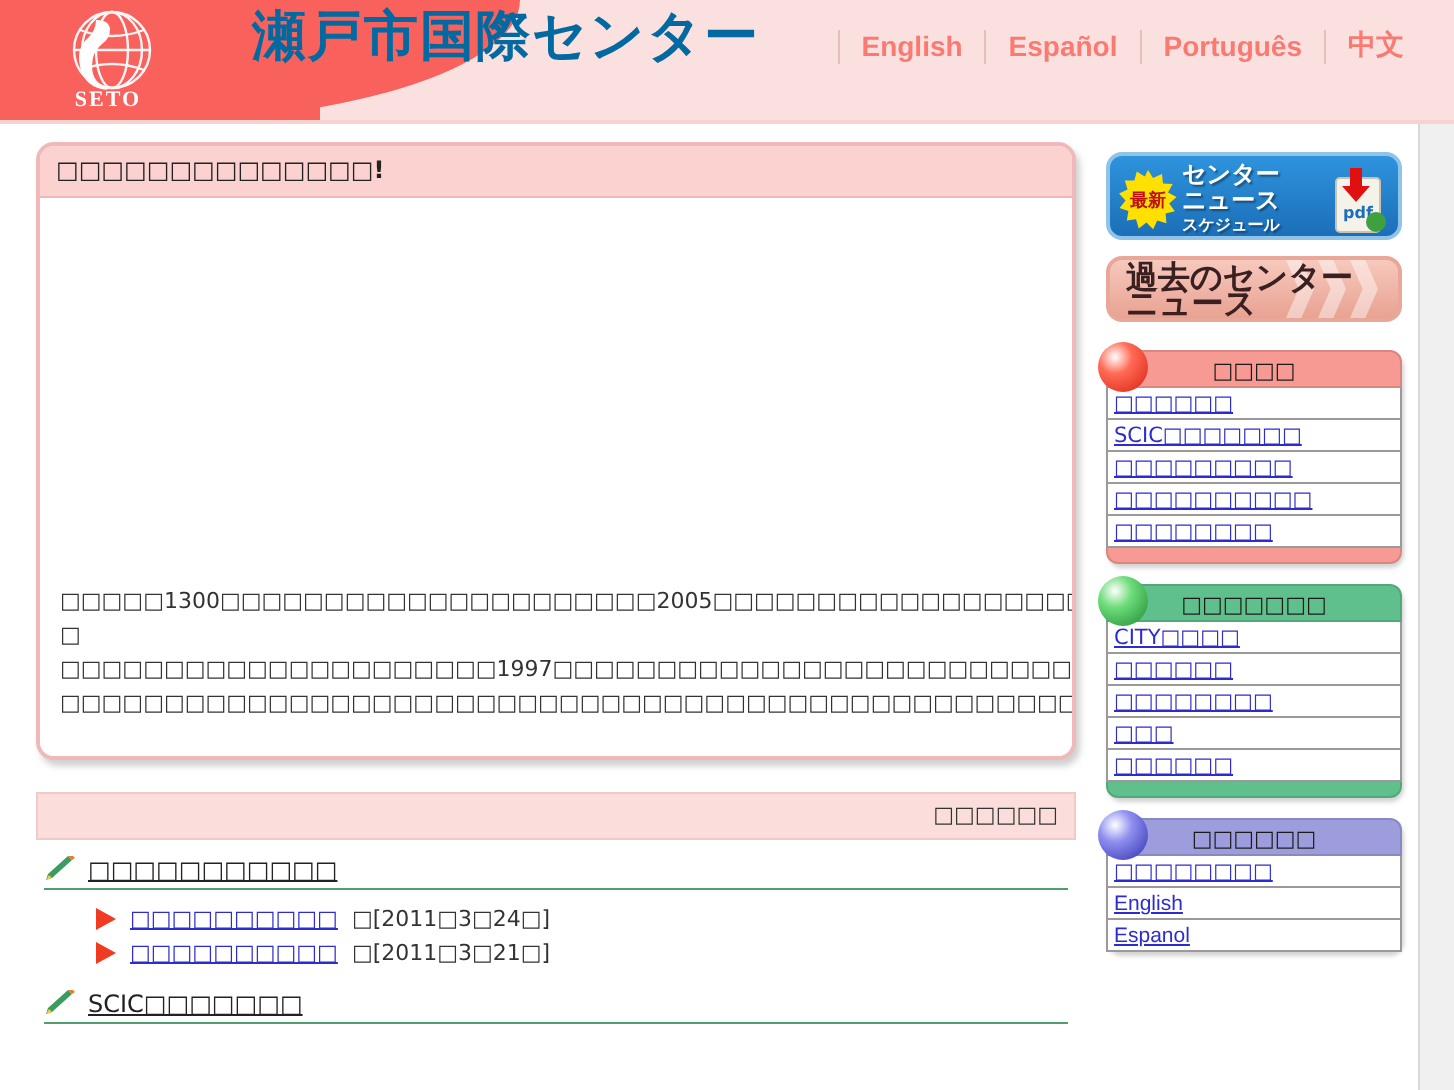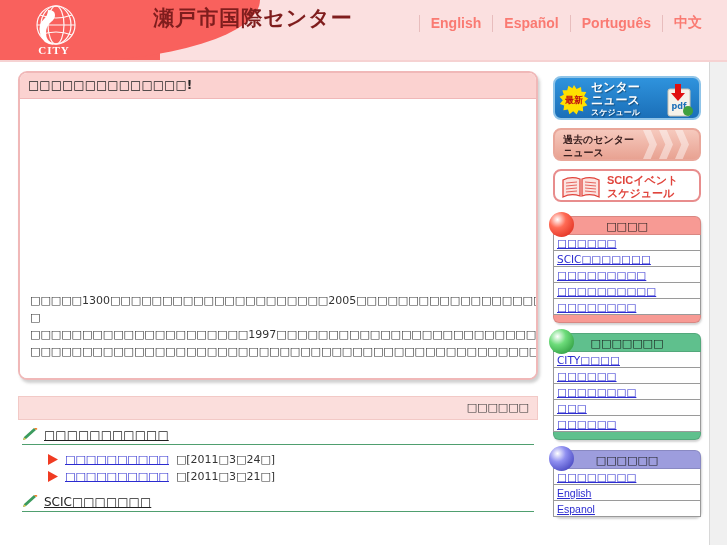--- a/index.html
+++ b/index.html
@@ -79,22 +79,22 @@
   }
 
   .title-block {
     position: absolute;
     left: 88px;
     top: 2px;
     width: 330px;
     text-align: center;
   }
   .title-ja {
-    color: #7f1d1d;
-    font-size: 21px;
+    color: #0369a1;
+    font-size: 27px;
     font-weight: bold;
     line-height: 32px;
     letter-spacing: 1px;
     white-space: nowrap;
   }
   .title-en {
     color: #2b2b8c;
     font-size: 15px;
     line-height: 20px;
     letter-spacing: 0.6px;
@@ -300,21 +300,21 @@
     height: 33px;
     background: linear-gradient(#f6c9bd, #e8a292);
     border: 2px solid #e9a79a;
     position: relative;
   }
   .banner-past-text {
     position: absolute;
     left: 8px;
     top: 3px;
     color: #3a2020;
-    font-size: 10px;
+    font-size: 16px;
     font-weight: bold;
     line-height: 13px;
   }
   .chev {
     position: absolute;
     top: 0;
     width: 14px;
     height: 29px;
     background: rgba(255,255,255,0.45);
     clip-path: polygon(0 0, 55% 0, 100% 50%, 55% 100%, 0 100%, 45% 50%);
@@ -413,21 +413,21 @@
         <g stroke="#ffffff" stroke-width="1.2" fill="none" opacity="0.95">
           <circle cx="26" cy="21" r="19"></circle>
           <ellipse cx="26" cy="21" rx="8" ry="19"></ellipse>
           <ellipse cx="26" cy="21" rx="15" ry="19"></ellipse>
           <line x1="7" y1="21" x2="45" y2="21"></line>
           <path d="M10 11 Q26 17 42 11"></path>
           <path d="M10 31 Q26 25 42 31"></path>
         </g>
         <path d="M18 6 q7 0 7 5 q0 4 -4 7 q-5 4 -5 11 q0 8 8 12 q-12 -1 -14 -12 q-2 -9 4 -14 q4 -4 4 -9 z" fill="#ffffff"></path>
       </svg>
-      <div class="logo-text">CITY</div>
+      <div class="logo-text">SETO</div>
     </div>
 
     <div class="title-block">
       <div class="title-ja">瀬戸市国際センター</div>
     </div>
 
     <div class="lang-nav">
       <div class="lang-sep"></div>
       <a href="#">English</a>
       <div class="lang-sep"></div>
@@ -524,40 +524,20 @@
       <div class="banner banner-past">
         <div class="chev" style="right:42px"></div>
         <div class="chev" style="right:26px"></div>
         <div class="chev" style="right:10px"></div>
         <div class="banner-past-text">
           <div>過去のセンター</div>
           <div>ニュース</div>
         </div>
       </div>
 
-      <div class="banner banner-event">
-        <svg class="book-icon" viewBox="0 0 40 24">
-          <path d="M2 5 Q10 1 19 4 L19 21 Q10 18 2 22 Z" fill="#fbe3e0" stroke="#e0443c" stroke-width="1.3"></path>
-          <path d="M38 5 Q30 1 21 4 L21 21 Q30 18 38 22 Z" fill="#fbe3e0" stroke="#e0443c" stroke-width="1.3"></path>
-          <g stroke="#e0443c" stroke-width="0.8">
-            <line x1="5" y1="8" x2="16" y2="7"></line>
-              <line x1="5" y1="11" x2="16" y2="10"></line>
-            <line x1="5" y1="14" x2="16" y2="13"></line>
-              <line x1="5" y1="17" x2="16" y2="16"></line>
-            <line x1="24" y1="7" x2="35" y2="8"></line>
-              <line x1="24" y1="10" x2="35" y2="11"></line>
-            <line x1="24" y1="13" x2="35" y2="14"></line>
-              <line x1="24" y1="16" x2="35" y2="17"></line>
-          </g>
-        </svg>
-        <div class="banner-event-text">
-          <div>SCICイベント</div>
-          <div>スケジュール</div>
-        </div>
-      </div>
 
       <div class="menu-box" style="margin-top:14px">
         <div class="menu-head tofu" style="background:#f79a94">
           <span>□□□□</span>
           <span class="ball" style="background:radial-gradient(circle at 34% 30%, #ffffff 0%, #ff6b55 35%, #d81f12 100%)"></span>
         </div>
         <a class="menu-link tofu" href="#">□□□□□□</a>
         <a class="menu-link tofu" href="#">SCIC□□□□□□□</a>
         <a class="menu-link tofu" href="#">□□□□□□□□□</a>
         <a class="menu-link tofu" href="#">□□□□□□□□□□</a>

